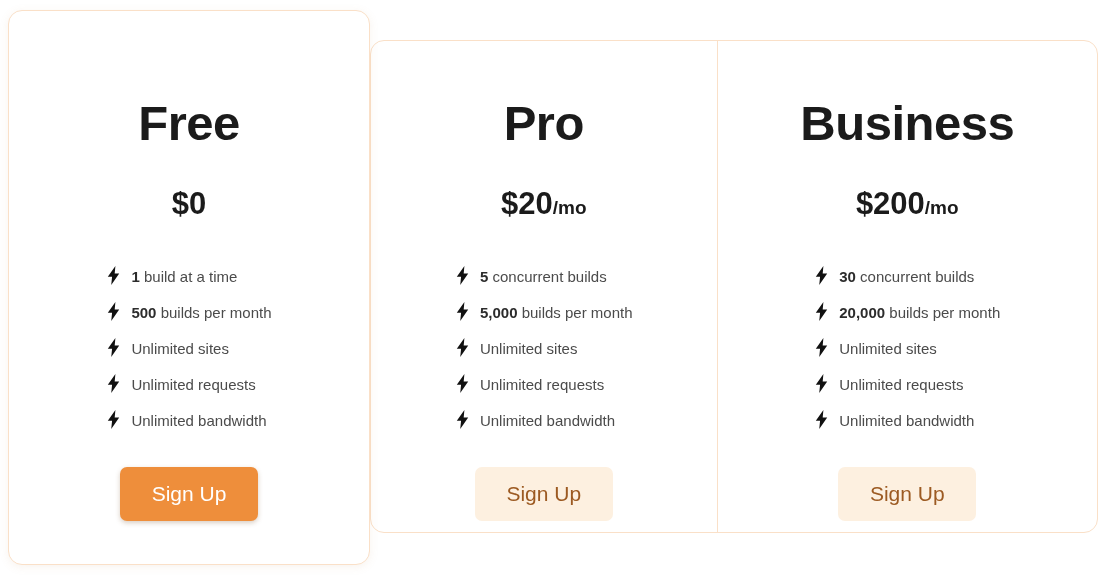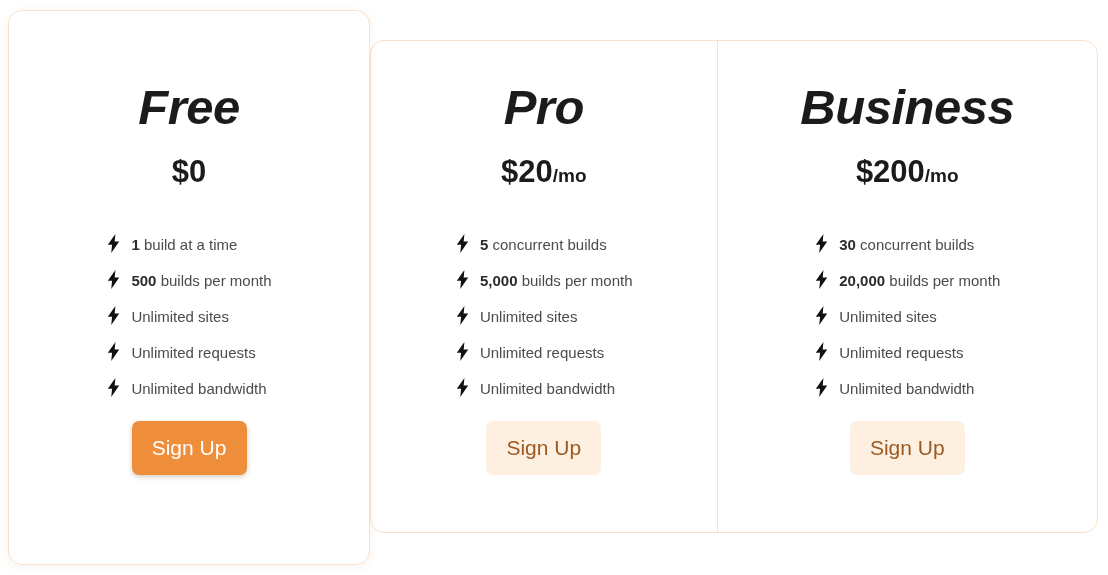--- a/index.html
+++ b/index.html
@@ -72,23 +72,22 @@
   }
   .card-free .plan-inner { top: 72px; }
   .card-group .plan-inner { top: 42px; }
 
   .plan-name {
     font-size: 49px;
     font-weight: bold;
     color: #1b1b1b;
     line-height: 1.0;
     letter-spacing: -0.5px;
-    margin: 0;
+    margin: 16px;
     white-space: nowrap;
-    font-style: italic;
   }
 
   .plan-price {
     margin-top: 24px;
     font-size: 31px;
     font-weight: bold;
     color: #1b1b1b;
     line-height: 1.0;
     white-space: nowrap;
     display: flex;
@@ -128,25 +127,25 @@
     display: inline-block;
     line-height: 0;
   }
   .bolt-icon svg { display: block; }
   .feature-text .lead {
     font-weight: bold;
     color: #2c2c2c;
   }
 
   .signup-button {
-    margin-top: 24px;
+    margin-top: 38px;
     border: none;
     border-radius: 7px;
     padding: 0;
-    width: 115px;
+    width: 138px;
     height: 54px;
     font-family: "Liberation Sans", sans-serif;
     font-size: 21px;
     cursor: pointer;
     line-height: 54px;
     text-align: center;
   }
   .signup-primary {
     background: #ee8e3b;
     color: #ffffff;

